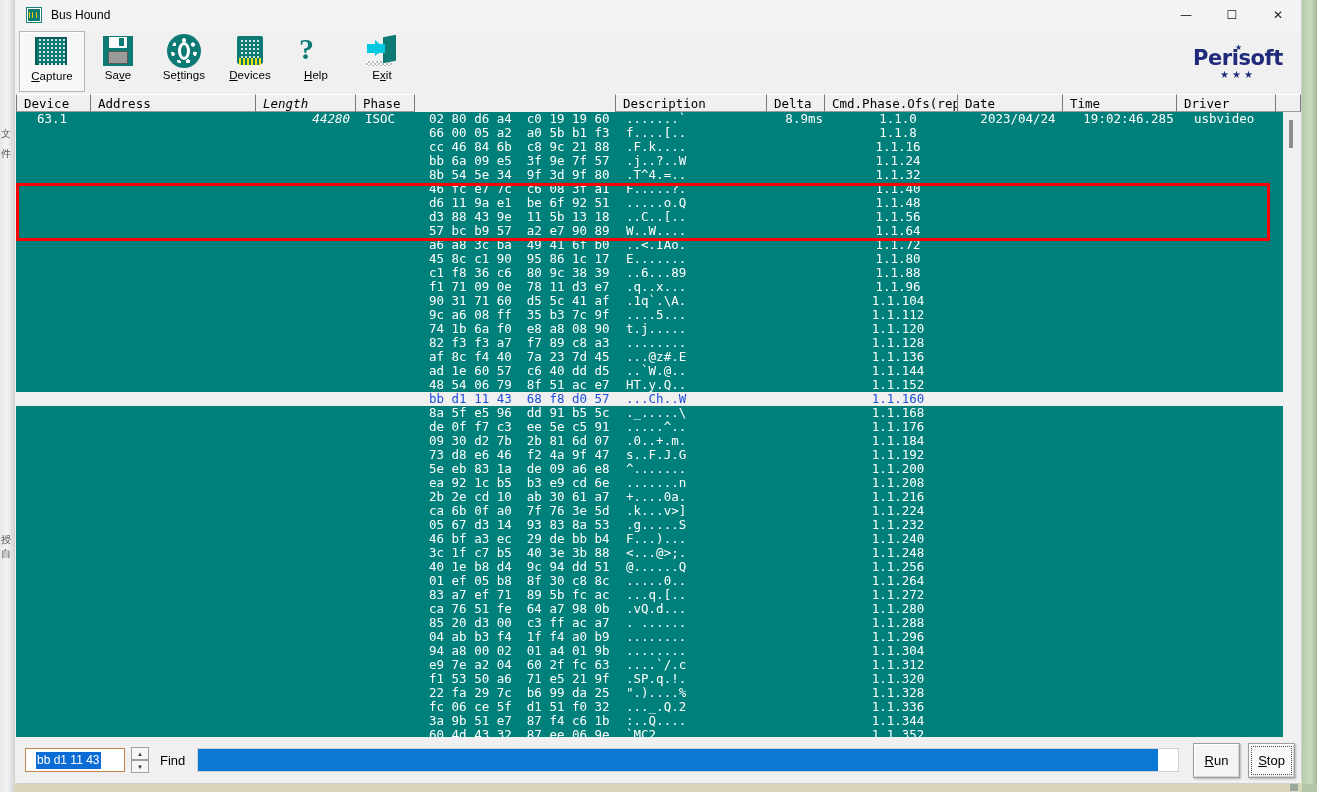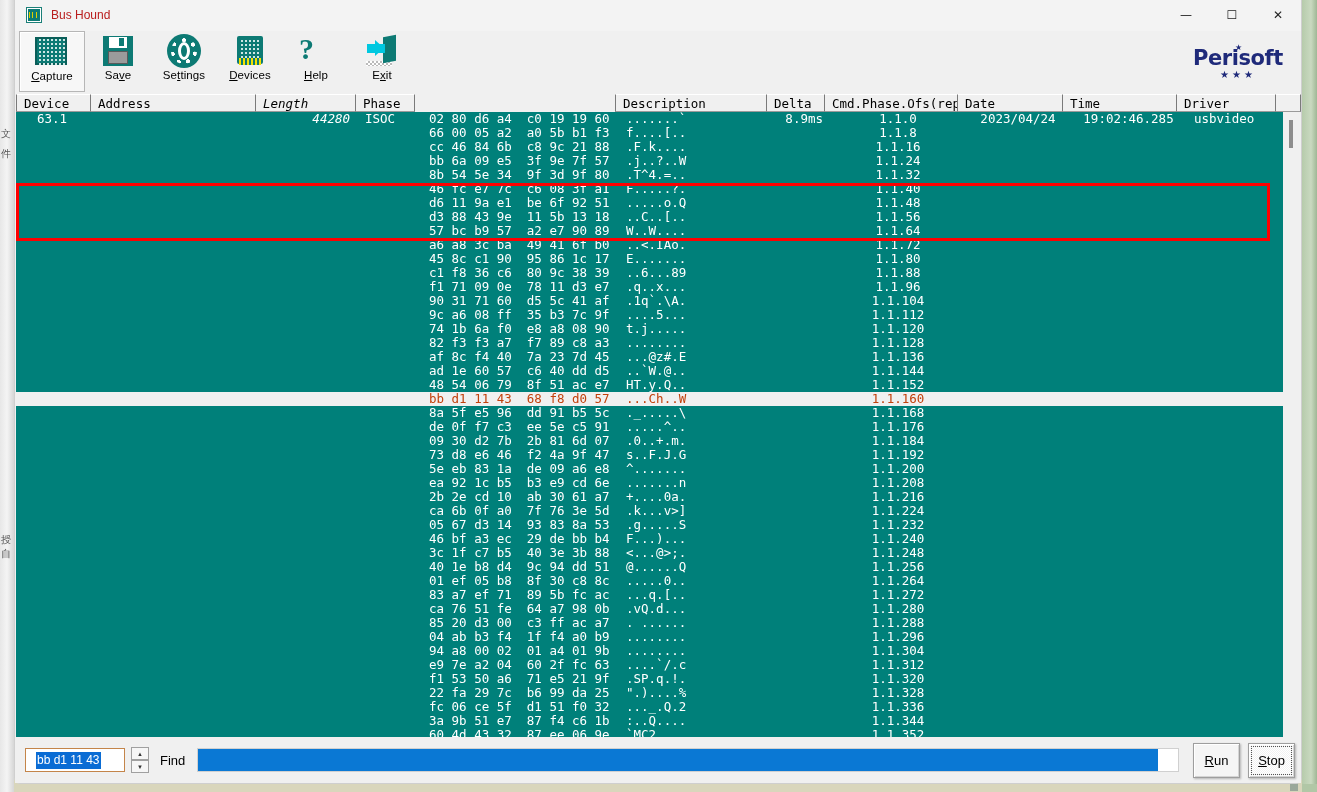--- a/index.html
+++ b/index.html
@@ -73,21 +73,21 @@
   }
   #title-icon::after {
     content:""; position:absolute; left:1px; top:4px; right:1px; height:6px;
     background:
       linear-gradient(90deg, transparent 0 1px, #e0d000 1px 2px, transparent 2px 4px,
       #e0d000 4px 5px, transparent 5px 8px, #e0d000 8px 9px, transparent 9px 12px);
   }
   #title-icon::before{
     content:""; position:absolute; inset:1px; background:#0f7a74;
   }
-  #title-text { font-size:12px; color:#b91c1c; }
+  #title-text { font-size:12px; color:#000000; }
   #win-controls { margin-left:auto; display:flex; height:31px; }
   .win-btn {
     width:46px; height:31px; display:flex; align-items:center; justify-content:center;
     font-size:12px; color:#222; font-family:"DejaVu Sans", sans-serif;
   }
 
   
   #toolbar {
     flex:0 0 63px; height:63px; background:#f0f0f0;
     display:flex; align-items:flex-start; position:relative;
@@ -181,21 +181,21 @@
     margin-right:-1px; overflow:hidden; white-space:nowrap;
   }
   .ch.spacer { flex:1 1 auto; padding:0; }
 
   #grid-body {
     flex:1 1 auto; background:#00807a; position:relative; overflow:hidden;
     font-family:"DejaVu Sans Mono","Liberation Mono",monospace;
     font-size:12.5px; color:#ffffff; line-height:14px;
   }
   .row { display:flex; height:14px; white-space:pre; }
-  .row.sel { background:#f0f0f0; color:#c2410c; }
+  .row.sel { background:#f0f0f0; color:#1d4ed8; }
   .cell { overflow:hidden; white-space:pre; flex:0 0 auto; }
   .c-device  { width:75px; text-align:right; padding-right:24px; }
   .c-address { width:166px; }
   .c-length  { width:101px; text-align:right; padding-right:8px;font-style:italic; }
   .c-phase   { width:60px; padding-left:7px; }
   .c-data    { width:202px; padding-left:11px; }
   .c-desc    { width:152px; padding-left:6px; }
   .c-delta   { width:59px; text-align:right; padding-right:8px; }
   .c-cmd     { width:134px; text-align:center; }
   .c-date    { width:106px; text-align:center; }

